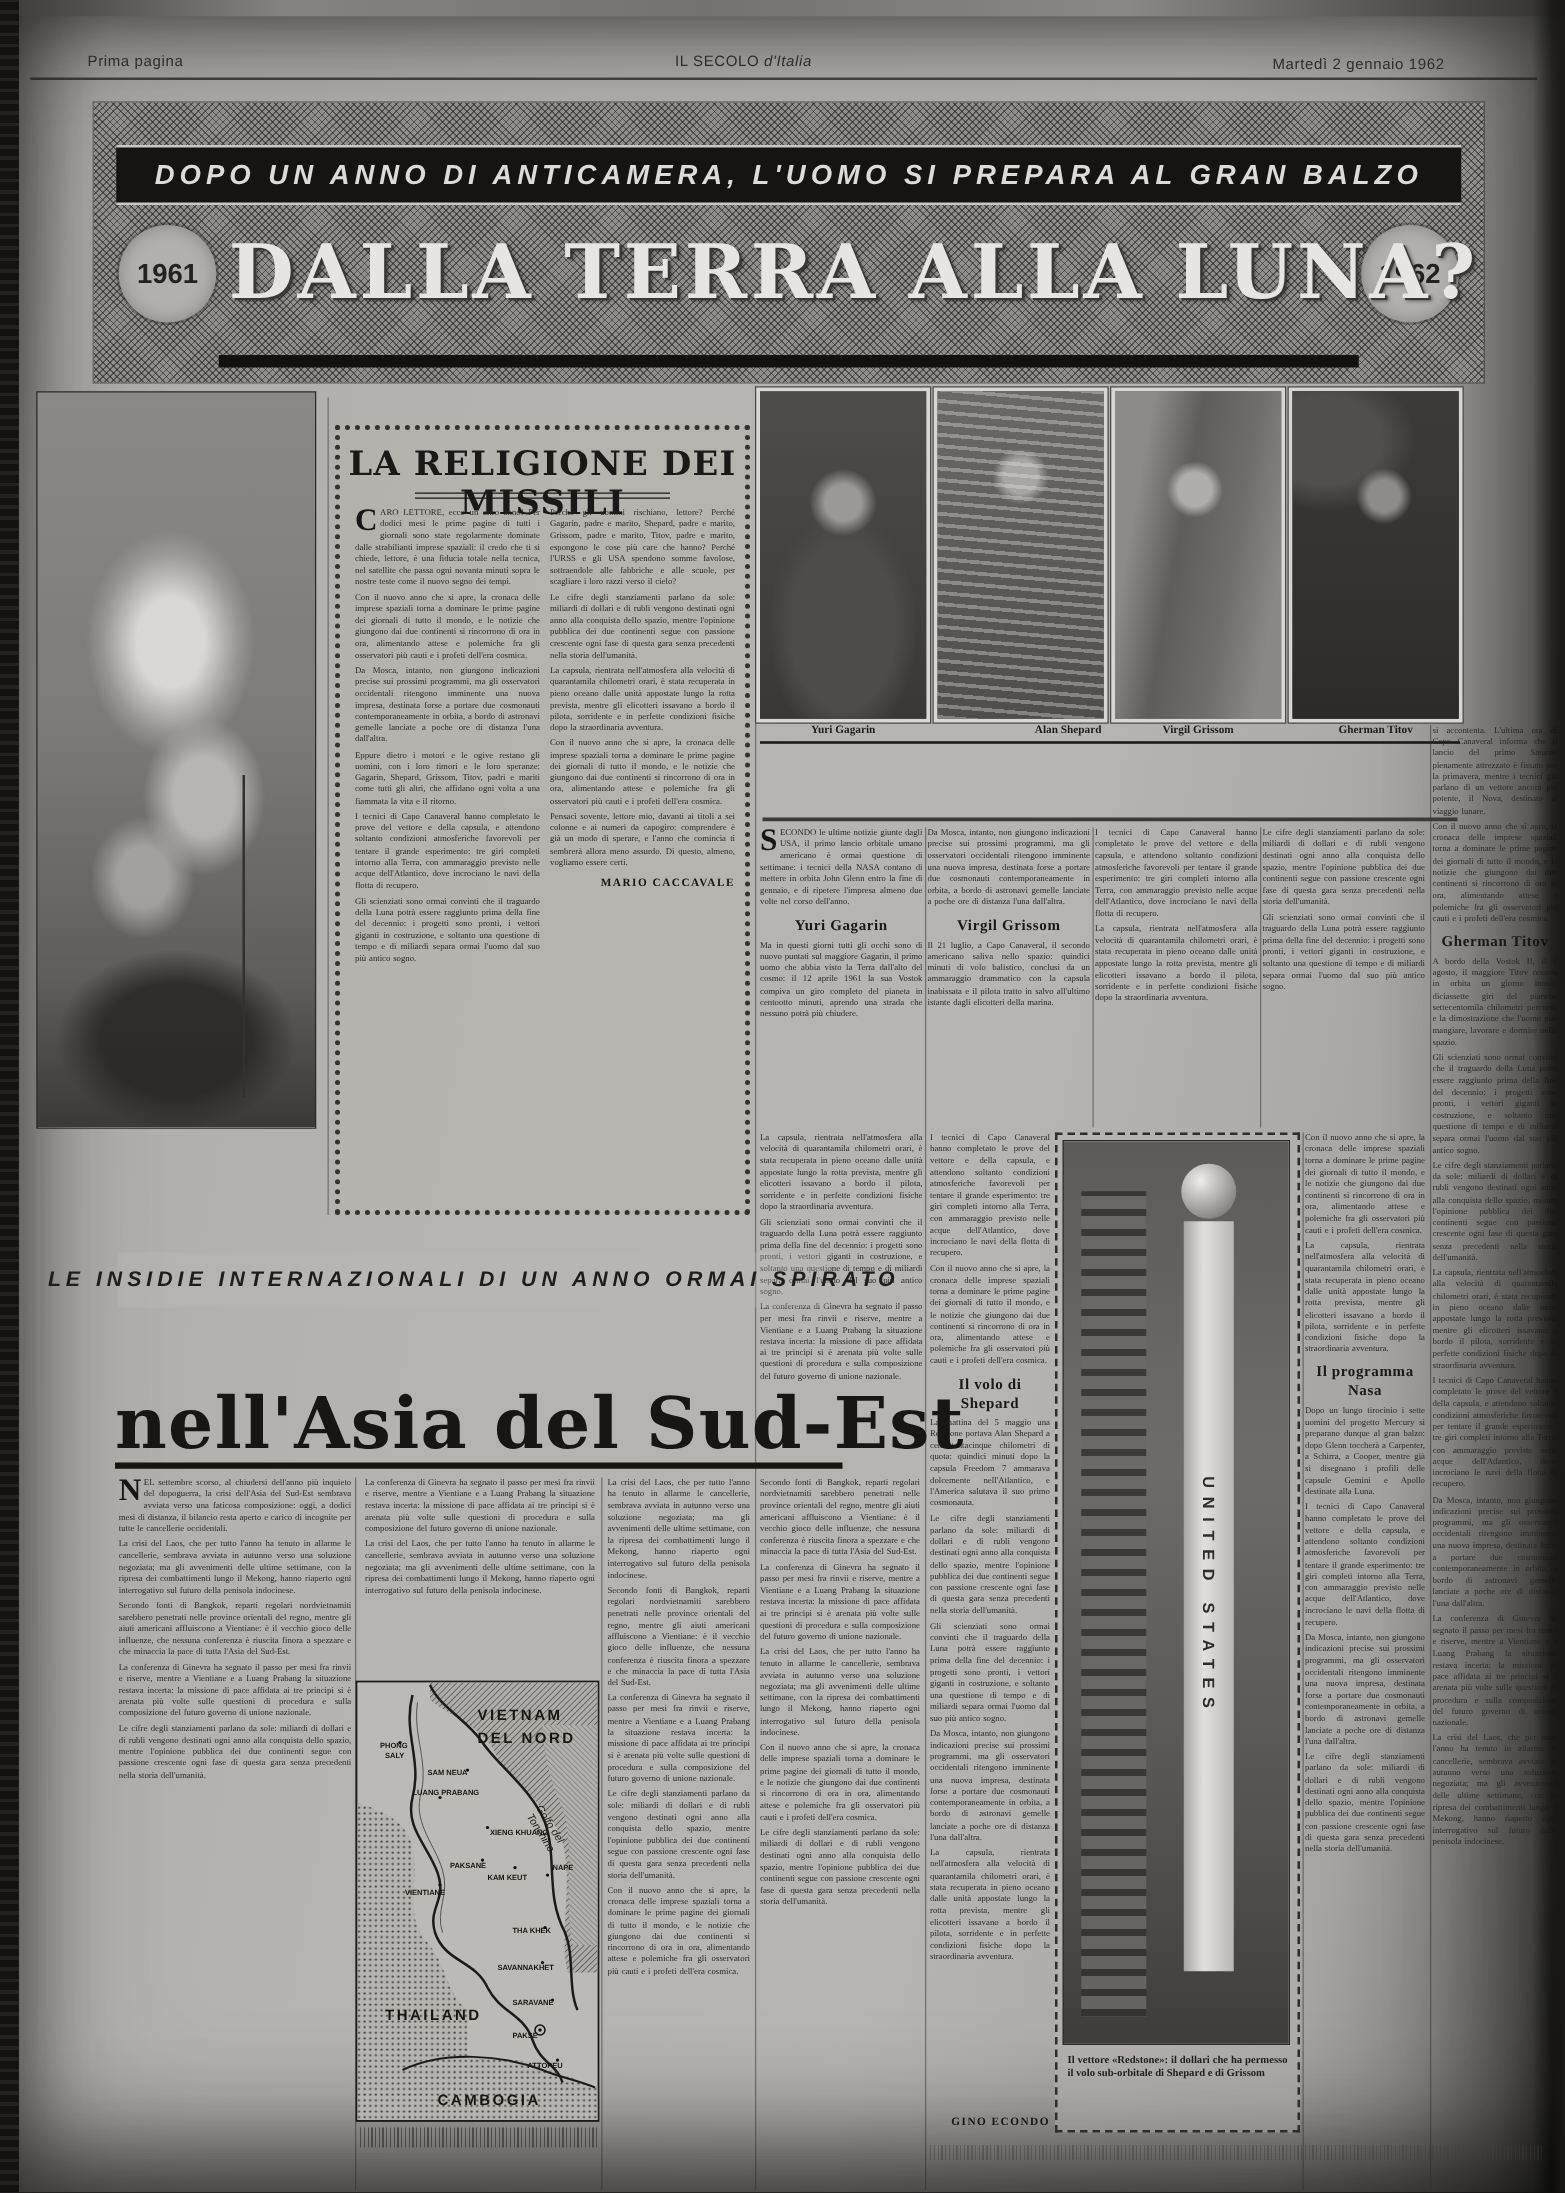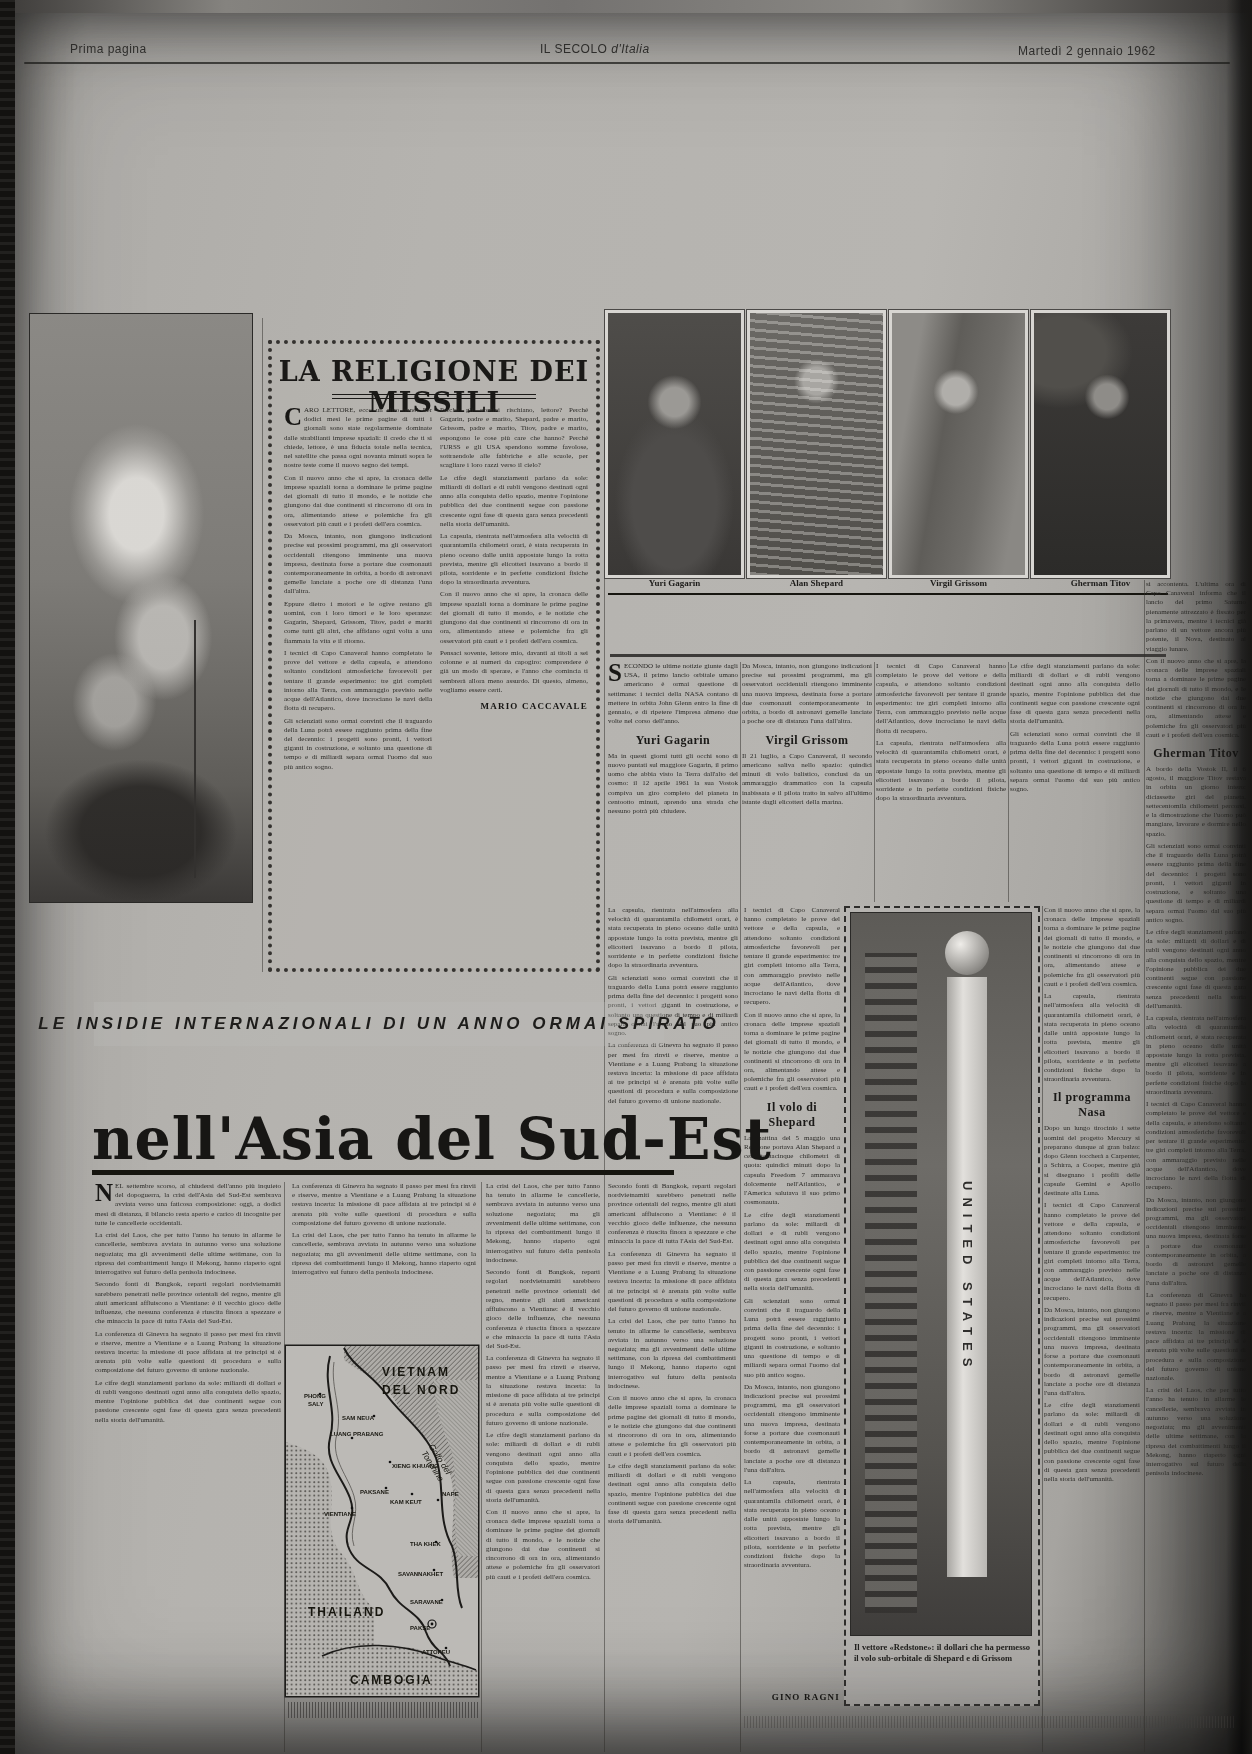--- a/index.html
+++ b/index.html
@@ -105,20 +105,33 @@
   <div class="edge-left"></div>
 
   <div class="hdr" style="left:30px;top:42px;margin-left:40px;">Prima pagina</div>
   <div class="hdr" style="left:540px;top:42px;font-weight:normal;">
     <span>IL SECOLO</span>
     <i>d'Italia</i>
   </div>
   <div class="hdr" style="left:1018px;top:44px;">Martedì 2 gennaio 1962</div>
   <div class="hdr-rule"></div>
 
+  <div class="masthead">
+    <div class="kicker">
+      <span>DOPO UN ANNO DI ANTICAMERA, L'UOMO SI PREPARA AL GRAN BALZO</span>
+    </div>
+    <div class="year" style="left:20px;top:98px;">
+      <span>1961</span>
+    </div>
+    <div class="year" style="left:1014px;top:98px;">
+      <span>1962</span>
+    </div>
+    <div class="bigtitle">DALLA TERRA ALLA LUNA?</div>
+    <div class="title-underline"></div>
+  </div>
 
   <div class="smoke-photo"></div>
 
   <div class="hairline" style="left:262px;top:318px;height:654px;"></div>
   <div class="hairline" style="left:604px;top:315px;height:1437px;"></div>
 
   <div class="relig-box">
     <div class="relig-title">LA RELIGIONE DEI MISSILI</div>
     <div class="relig-rule"></div>
     <div class="col" style="left:12px;top:62px;width:148px;height:548px;">
@@ -137,21 +150,21 @@
       <p class="t">Pensaci sovente, lettore mio, davanti ai titoli a sei colonne e ai numeri da capogiro: comprendere è già un modo di sperare, e l'anno che comincia ti sembrerà allora meno assurdo. Di questo, almeno, vogliamo essere certi.</p>
       <div class="byline">MARIO CACCAVALE</div>
     </div>
   </div>
 
   <div class="astro a1" style="left:608px;"></div>
   <div class="astro a2" style="left:750px;"></div>
   <div class="astro a3" style="left:892px;"></div>
   <div class="astro a4" style="left:1034px;"></div>
   <div class="astro-cap" style="left:608px;">Yuri Gagarin</div>
-  <div class="astro-cap" style="left:750px;">Alan Shepard</div>
+  <div class="astro-cap" style="left:788px;">Alan Shepard</div>
   <div class="astro-cap" style="left:892px;">Virgil Grissom</div>
   <div class="astro-cap" style="left:1034px;">Gherman Titov</div>
   <div class="hrule" style="left:608px;top:593px;width:560px;height:2px;"></div>
 
   <div class="hrule" style="left:610px;top:654px;width:556px;height:3px;background:#3c3a38;"></div>
 
   <div class="col" style="left:608px;top:662px;width:130px;height:240px;">
     <p class="t"><span class="dc">S</span><span>ECONDO le ultime notizie giunte dagli USA, il primo lancio orbitale umano americano è ormai questione di settimane: i tecnici della NASA contano di mettere in orbita John Glenn entro la fine di gennaio, e di ripetere l'impresa almeno due volte nel corso dell'anno.</span></p>
     <div class="subhead">Yuri Gagarin</div>
     <p class="t">Ma in questi giorni tutti gli occhi sono di nuovo puntati sul maggiore Gagarin, il primo uomo che abbia visto la Terra dall'alto del cosmo: il 12 aprile 1961 la sua Vostok compiva un giro completo del pianeta in centootto minuti, aprendo una strada che nessuno potrà più chiudere.</p>
@@ -192,21 +205,21 @@
   <div class="col" style="left:744px;top:906px;width:96px;height:774px;">
     <p class="t">I tecnici di Capo Canaveral hanno completato le prove del vettore e della capsula, e attendono soltanto condizioni atmosferiche favorevoli per tentare il grande esperimento: tre giri completi intorno alla Terra, con ammaraggio previsto nelle acque dell'Atlantico, dove incrociano le navi della flotta di recupero.</p>
     <p class="t">Con il nuovo anno che si apre, la cronaca delle imprese spaziali torna a dominare le prime pagine dei giornali di tutto il mondo, e le notizie che giungono dai due continenti si rincorrono di ora in ora, alimentando attese e polemiche fra gli osservatori più cauti e i profeti dell'era cosmica.</p>
     <div class="subhead">Il volo di Shepard</div>
     <p class="t">La mattina del 5 maggio una Redstone portava Alan Shepard a centottantacinque chilometri di quota: quindici minuti dopo la capsula Freedom 7 ammarava dolcemente nell'Atlantico, e l'America salutava il suo primo cosmonauta.</p>
     <p class="t">Le cifre degli stanziamenti parlano da sole: miliardi di dollari e di rubli vengono destinati ogni anno alla conquista dello spazio, mentre l'opinione pubblica dei due continenti segue con passione crescente ogni fase di questa gara senza precedenti nella storia dell'umanità.</p>
     <p class="t">Gli scienziati sono ormai convinti che il traguardo della Luna potrà essere raggiunto prima della fine del decennio: i progetti sono pronti, i vettori giganti in costruzione, e soltanto una questione di tempo e di miliardi separa ormai l'uomo dal suo più antico sogno.</p>
     <p class="t">Da Mosca, intanto, non giungono indicazioni precise sui prossimi programmi, ma gli osservatori occidentali ritengono imminente una nuova impresa, destinata forse a portare due cosmonauti contemporaneamente in orbita, a bordo di astronavi gemelle lanciate a poche ore di distanza l'una dall'altra.</p>
     <p class="t">La capsula, rientrata nell'atmosfera alla velocità di quarantamila chilometri orari, è stata recuperata in pieno oceano dalle unità appostate lungo la rotta prevista, mentre gli elicotteri issavano a bordo il pilota, sorridente e in perfette condizioni fisiche dopo la straordinaria avventura.</p>
   </div>
-  <div class="byline abs" style="left:744px;top:1686px;width:96px;">GINO RAGNI</div>
+  <div class="byline abs" style="left:744px;top:1686px;width:96px;">GINO ECONDO</div>
   <div class="col" style="left:1044px;top:906px;width:96px;height:846px;">
     <p class="t">Con il nuovo anno che si apre, la cronaca delle imprese spaziali torna a dominare le prime pagine dei giornali di tutto il mondo, e le notizie che giungono dai due continenti si rincorrono di ora in ora, alimentando attese e polemiche fra gli osservatori più cauti e i profeti dell'era cosmica.</p>
     <p class="t">La capsula, rientrata nell'atmosfera alla velocità di quarantamila chilometri orari, è stata recuperata in pieno oceano dalle unità appostate lungo la rotta prevista, mentre gli elicotteri issavano a bordo il pilota, sorridente e in perfette condizioni fisiche dopo la straordinaria avventura.</p>
     <div class="subhead">Il programma Nasa</div>
     <p class="t">Dopo un lungo tirocinio i sette uomini del progetto Mercury si preparano dunque al gran balzo: dopo Glenn toccherà a Carpenter, a Schirra, a Cooper, mentre già si disegnano i profili delle capsule Gemini e Apollo destinate alla Luna.</p>
     <p class="t">I tecnici di Capo Canaveral hanno completato le prove del vettore e della capsula, e attendono soltanto condizioni atmosferiche favorevoli per tentare il grande esperimento: tre giri completi intorno alla Terra, con ammaraggio previsto nelle acque dell'Atlantico, dove incrociano le navi della flotta di recupero.</p>
     <p class="t">Da Mosca, intanto, non giungono indicazioni precise sui prossimi programmi, ma gli osservatori occidentali ritengono imminente una nuova impresa, destinata forse a portare due cosmonauti contemporaneamente in orbita, a bordo di astronavi gemelle lanciate a poche ore di distanza l'una dall'altra.</p>
     <p class="t">Le cifre degli stanziamenti parlano da sole: miliardi di dollari e di rubli vengono destinati ogni anno alla conquista dello spazio, mentre l'opinione pubblica dei due continenti segue con passione crescente ogni fase di questa gara senza precedenti nella storia dell'umanità.</p>
   </div>
 

